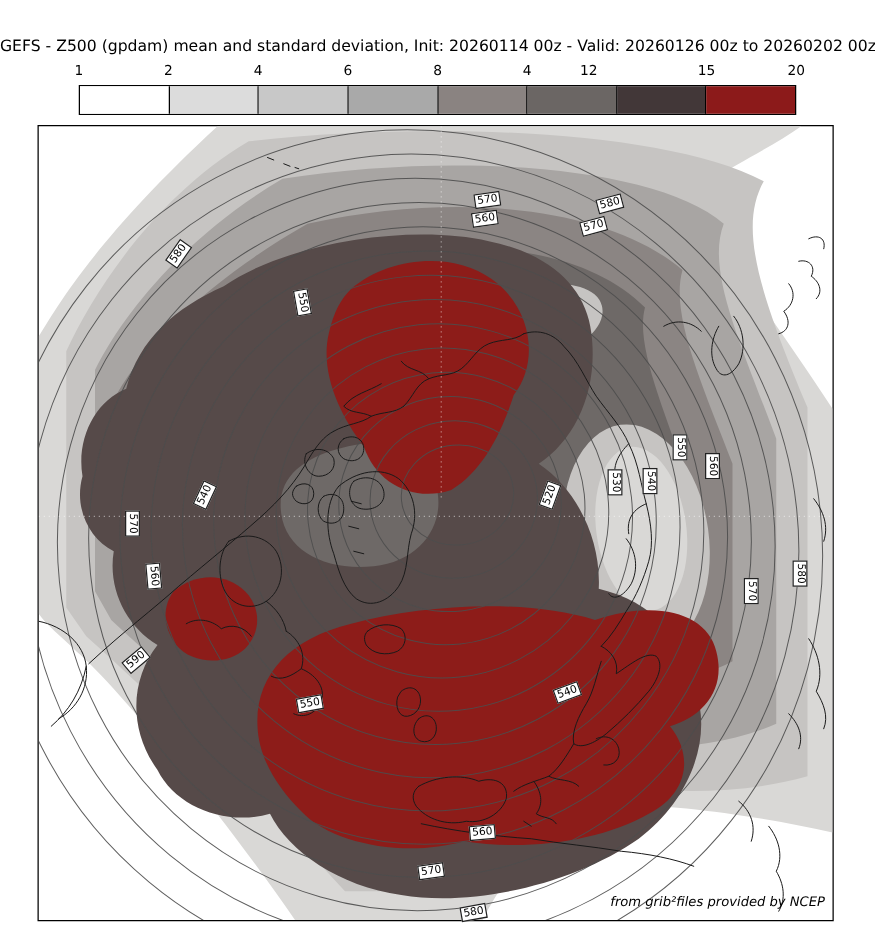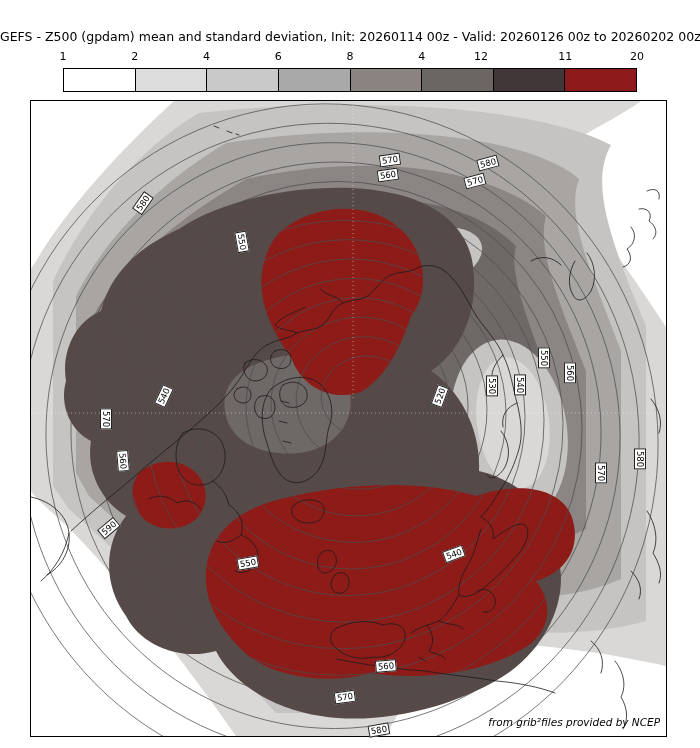--- a/index.html
+++ b/index.html
@@ -20,22 +20,22 @@
 
 <div class="title">GEFS - Z500 (gpdam) mean and standard deviation, Init: 20260114 00z - Valid: 20260126 00z to 20260202 00z</div>
 
 <div class="cbar-ticks">
     <span class="cbar-tick" style="left: 0px;">1</span>
     <span class="cbar-tick" style="left: 71.75px;">2</span>
     <span class="cbar-tick" style="left: 143.5px;">4</span>
     <span class="cbar-tick" style="left: 215.25px;">6</span>
     <span class="cbar-tick" style="left: 287px;">8</span>
     <span class="cbar-tick" style="left: 358.75px;">4</span>
-    <span class="cbar-tick" style="left: 418px;">12</span>
-    <span class="cbar-tick" style="left: 502.25px;">11</span>
+    <span class="cbar-tick" style="left: 408px;">12</span>
+    <span class="cbar-tick" style="left: 502.25px;">15</span>
     <span class="cbar-tick" style="left: 574px;">20</span>
   </div>
 <div class="cbar">
     <div class="cbar-swatch" style="background: rgb(255, 255, 255);"></div>
     <div class="cbar-swatch" style="background: rgb(220, 220, 220);"></div>
     <div class="cbar-swatch" style="background: rgb(200, 200, 200);"></div>
     <div class="cbar-swatch" style="background: rgb(169, 169, 169);"></div>
     <div class="cbar-swatch" style="background: rgb(138, 131, 129);"></div>
     <div class="cbar-swatch" style="background: rgb(107, 102, 100);"></div>
     <div class="cbar-swatch" style="background: rgb(66, 55, 56);"></div>

